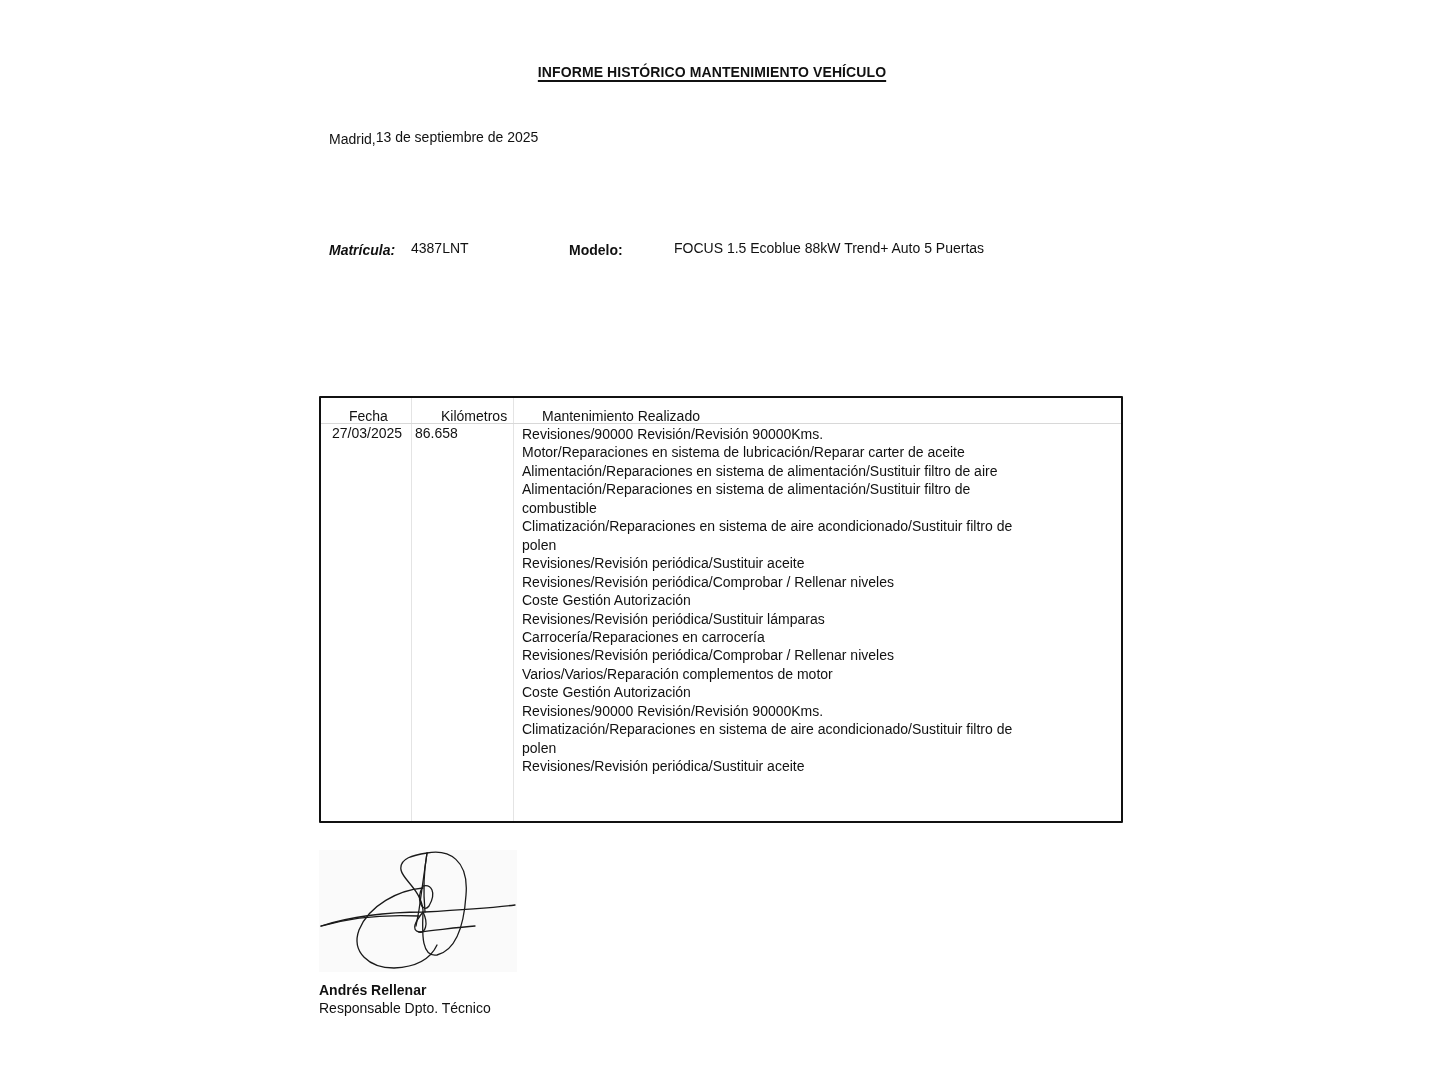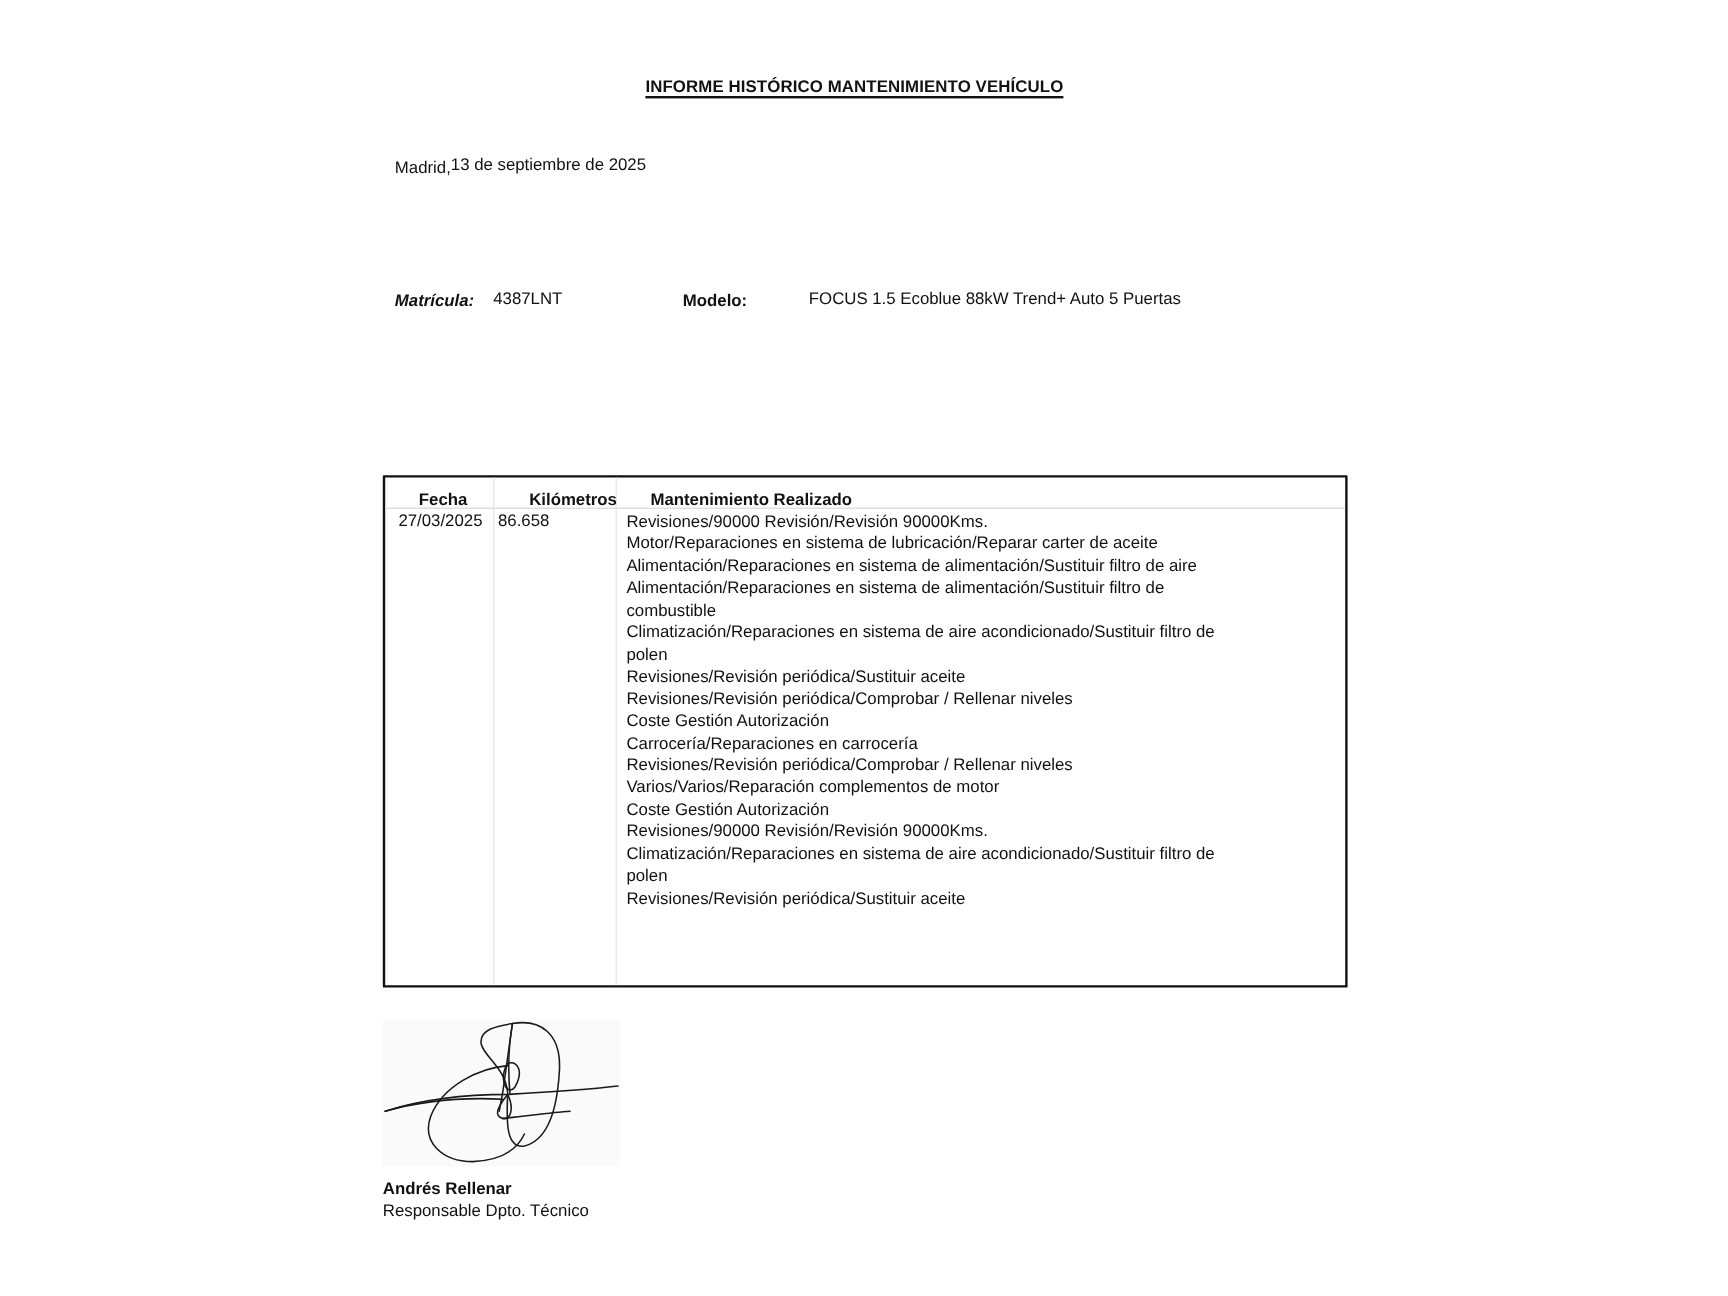--- a/index.html
+++ b/index.html
@@ -72,21 +72,21 @@
       position: absolute;
       left: 0;
       right: 0;
       top: 25px;
       height: 1px;
       background: #d8d8d8;
     }
     .th {
       position: absolute;
       top: 10px;
-      font-weight: bold;
+      font-weight: normal;
       font-size: 14px;
       padding-left: 20px;
     }
     .th-fecha { left: 8px; }
     .th-km { left: 100px; }
     .th-mant { left: 201px; }
     .td {
       position: absolute;
       top: 27px;
       font-size: 14px;
@@ -157,20 +157,21 @@
     <li>Revisiones/90000 Revisión/Revisión 90000Kms.</li>
     <li>Motor/Reparaciones en sistema de lubricación/Reparar carter de aceite</li>
     <li>Alimentación/Reparaciones en sistema de alimentación/Sustituir filtro de aire</li>
     <li>Alimentación/Reparaciones en sistema de alimentación/Sustituir filtro de</li>
     <li>combustible</li>
     <li>Climatización/Reparaciones en sistema de aire acondicionado/Sustituir filtro de</li>
     <li>polen</li>
     <li>Revisiones/Revisión periódica/Sustituir aceite</li>
     <li>Revisiones/Revisión periódica/Comprobar / Rellenar niveles</li>
     <li>Coste Gestión Autorización</li>
+    <li>Revisiones/Revisión periódica/Sustituir lámparas</li>
     <li>Carrocería/Reparaciones en carrocería</li>
     <li>Revisiones/Revisión periódica/Comprobar / Rellenar niveles</li>
     <li>Varios/Varios/Reparación complementos de motor</li>
     <li>Coste Gestión Autorización</li>
     <li>Revisiones/90000 Revisión/Revisión 90000Kms.</li>
     <li>Climatización/Reparaciones en sistema de aire acondicionado/Sustituir filtro de</li>
     <li>polen</li>
     <li>Revisiones/Revisión periódica/Sustituir aceite</li>
   </ul>
 </div>

